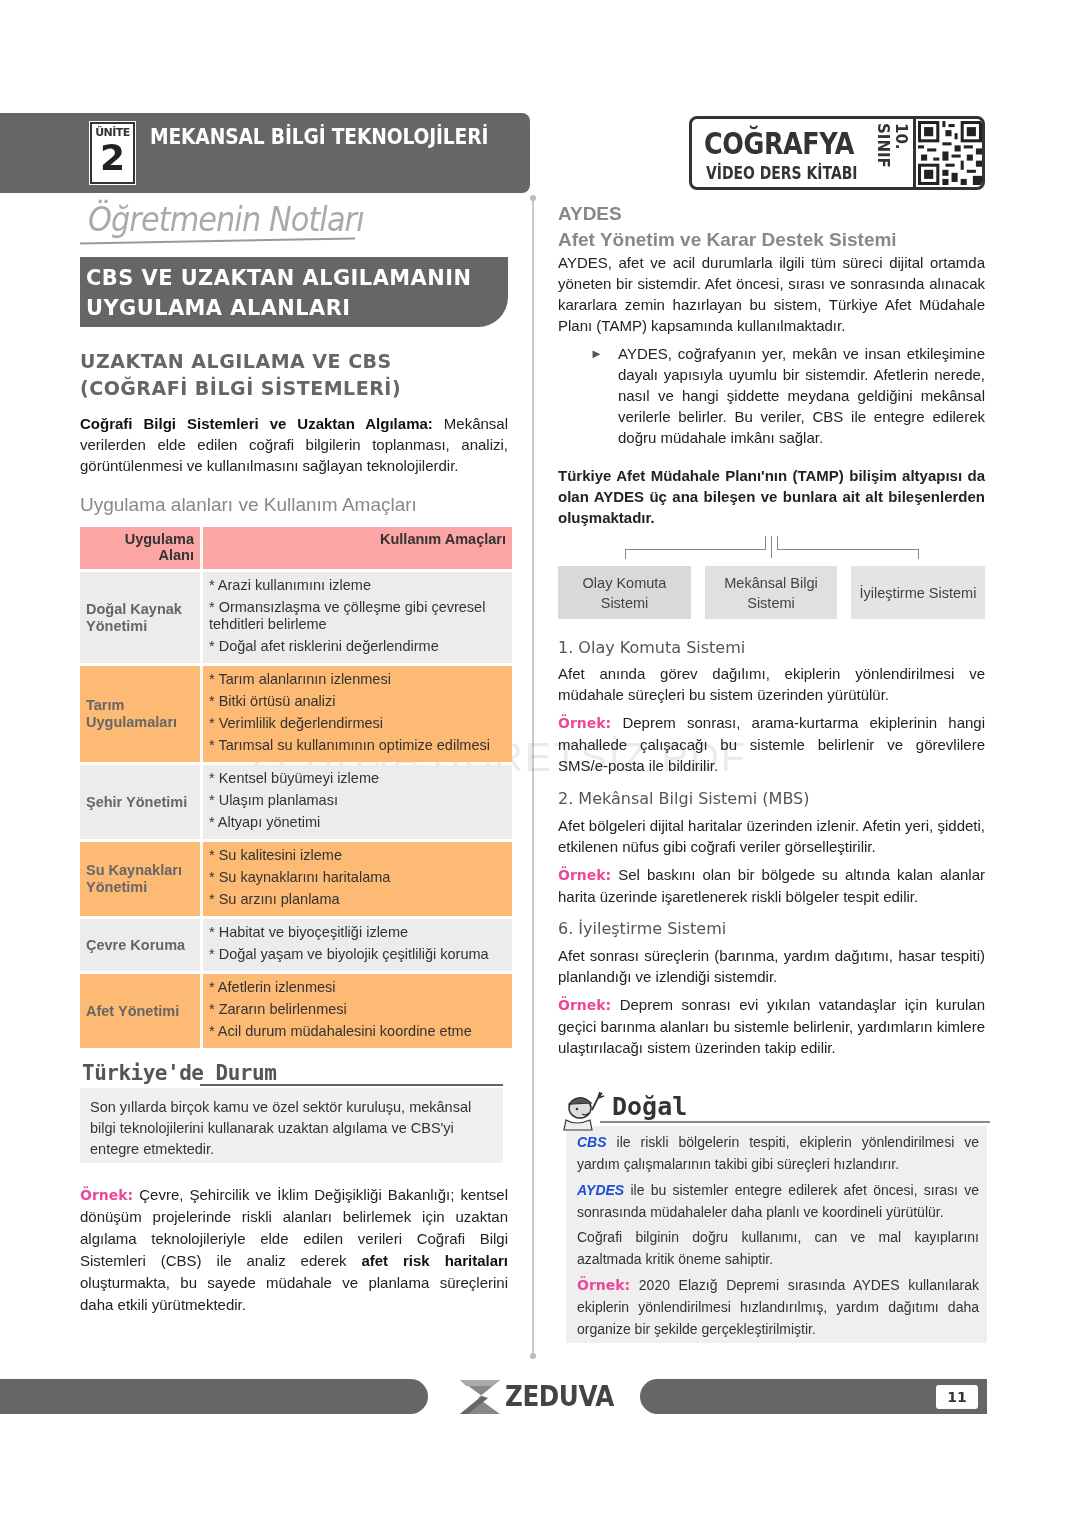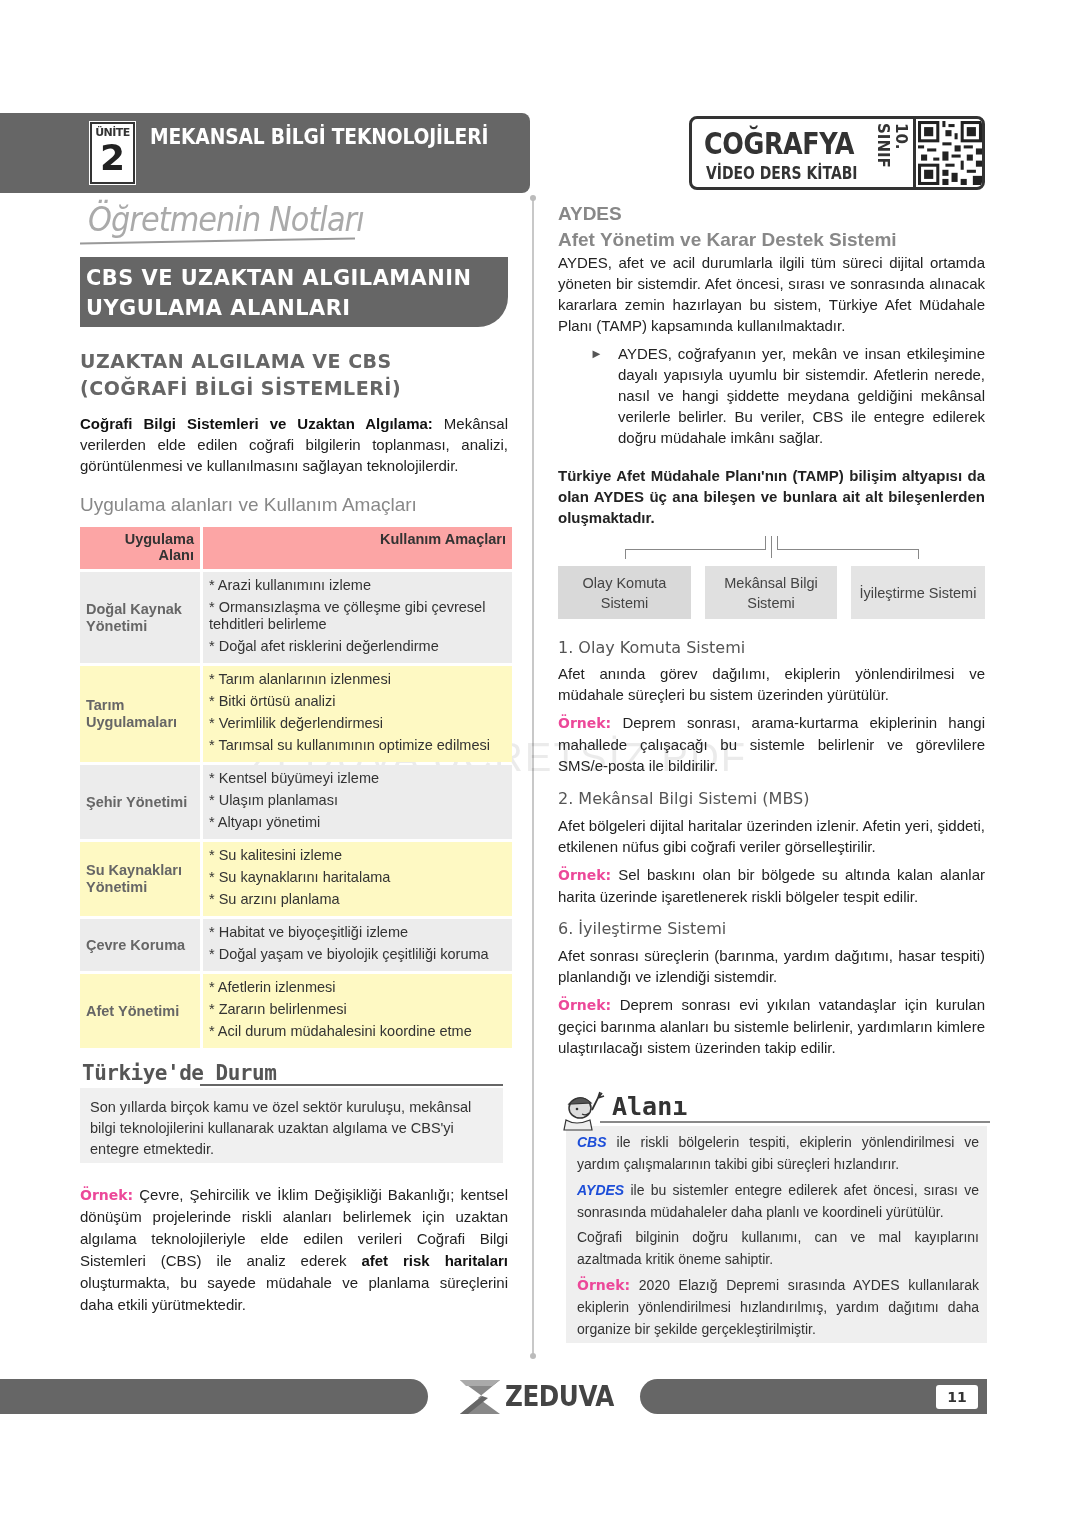--- a/index.html
+++ b/index.html
@@ -39,21 +39,21 @@
   .ornek { font-family: "DejaVu Sans", sans-serif; font-weight: bold; color: #ec4899; font-size: 14px; }
 
   .tbl-title { position: absolute; left: 80px; top: 494px; font-size: 19px; color: #888; }
 
   .app-table { position: absolute; left: 80px; top: 524px; width: 438px; border-collapse: separate; border-spacing: 3px; margin-left: -3px; }
   .app-table td, .app-table th { vertical-align: middle; font-size: 14.5px; }
   .app-table th { background: #fca5a5; text-align: right; font-weight: bold; color: #333; padding: 4px 6px; line-height: 16px; height: 42px; vertical-align: top; }
   .app-table td.area { width: 120px; font-weight: bold; color: #666; padding: 0 6px; line-height: 17px; }
   .app-table td.uses { padding: 3px 6px; color: #333; line-height: 22px; }
   .app-table tr.light td { background: #ececec; }
-  .app-table tr.dark td { background: #fef9c3; margin-left: 33px; }
+  .app-table tr.dark td { background: #fdba74; margin-left: 33px; }
   .app-table .use-item { display: block; line-height: 17px; margin: 2px 0 5px; }
 
   .tr-title { position: absolute; left: 82px; top: 1061px; font-family: "DejaVu Sans Mono", monospace; font-weight: bold; font-size: 21px; color: #555; letter-spacing: -0.5px; }
   .tr-line { position: absolute; left: 200px; top: 1084px; width: 303px; height: 2px; background: #666; }
   .tr-box { position: absolute; left: 80px; top: 1088px; width: 423px; height: 75px; background: #f0f0f0; padding: 9px 10px 0 10px; font-size: 14.5px; line-height: 21px; color: #333; }
 
   
   .aydes-h1 { position: absolute; left: 558px; top: 203px; font-size: 19px; font-weight: bold; color: #888; }
   .aydes-h2 { position: absolute; left: 558px; top: 229px; font-size: 19px; font-weight: bold; color: #888; }
   .bullet-arrow { position: absolute; left: 590px; top: 346px; font-size: 13px; color: #555; }
@@ -271,21 +271,21 @@
 
 <div class="warn-box"></div>
 <svg class="warn-figure" viewBox="0 0 48 45">
   <ellipse cx="18" cy="18" rx="11" ry="10" fill="#ddd" stroke="#333" stroke-width="1.5"></ellipse>
   <path d="M7 14 Q18 2 29 13 Z" fill="#555" stroke="#333" stroke-width="1.2"></path>
   <circle cx="15" cy="19" r="1.3" fill="#333"></circle>
   <path d="M20 24 Q24 26 27 23" stroke="#333" fill="none" stroke-width="1.2"></path>
   <path d="M30 20 L36 8 L38 2 M36 8 L40 3 M36 8 L42 6" stroke="#333" fill="none" stroke-width="1.8"></path>
   <path d="M4 30 Q14 36 28 30 L30 40 L2 40 Z" fill="#eee" stroke="#333" stroke-width="1.2"></path>
 </svg>
-<div class="warn-title">Alanı</div>
+<div class="warn-title">Doğal</div>
 <div class="warn-line"></div>
 
 <div class="warn-p" style="top:1131px">
   <b>CBS</b><span> ile riskli bölgelerin tespiti, ekiplerin yönlendirilmesi ve yardım çalışmalarının takibi gibi süreçleri hızlandırır.</span>
 </div>
 <div class="warn-p" style="top:1179px">
   <b>AYDES</b><span> ile bu sistemler entegre edilerek afet öncesi, sırası ve sonrasında müdahaleler daha planlı ve koordineli yürütülür.</span>
 </div>
 <div class="warn-p" style="top:1226px">Coğrafi bilginin doğru kullanımı, can ve mal kayıplarını azaltmada kritik öneme sahiptir.</div>
 <div class="warn-p" style="top:1274px">

